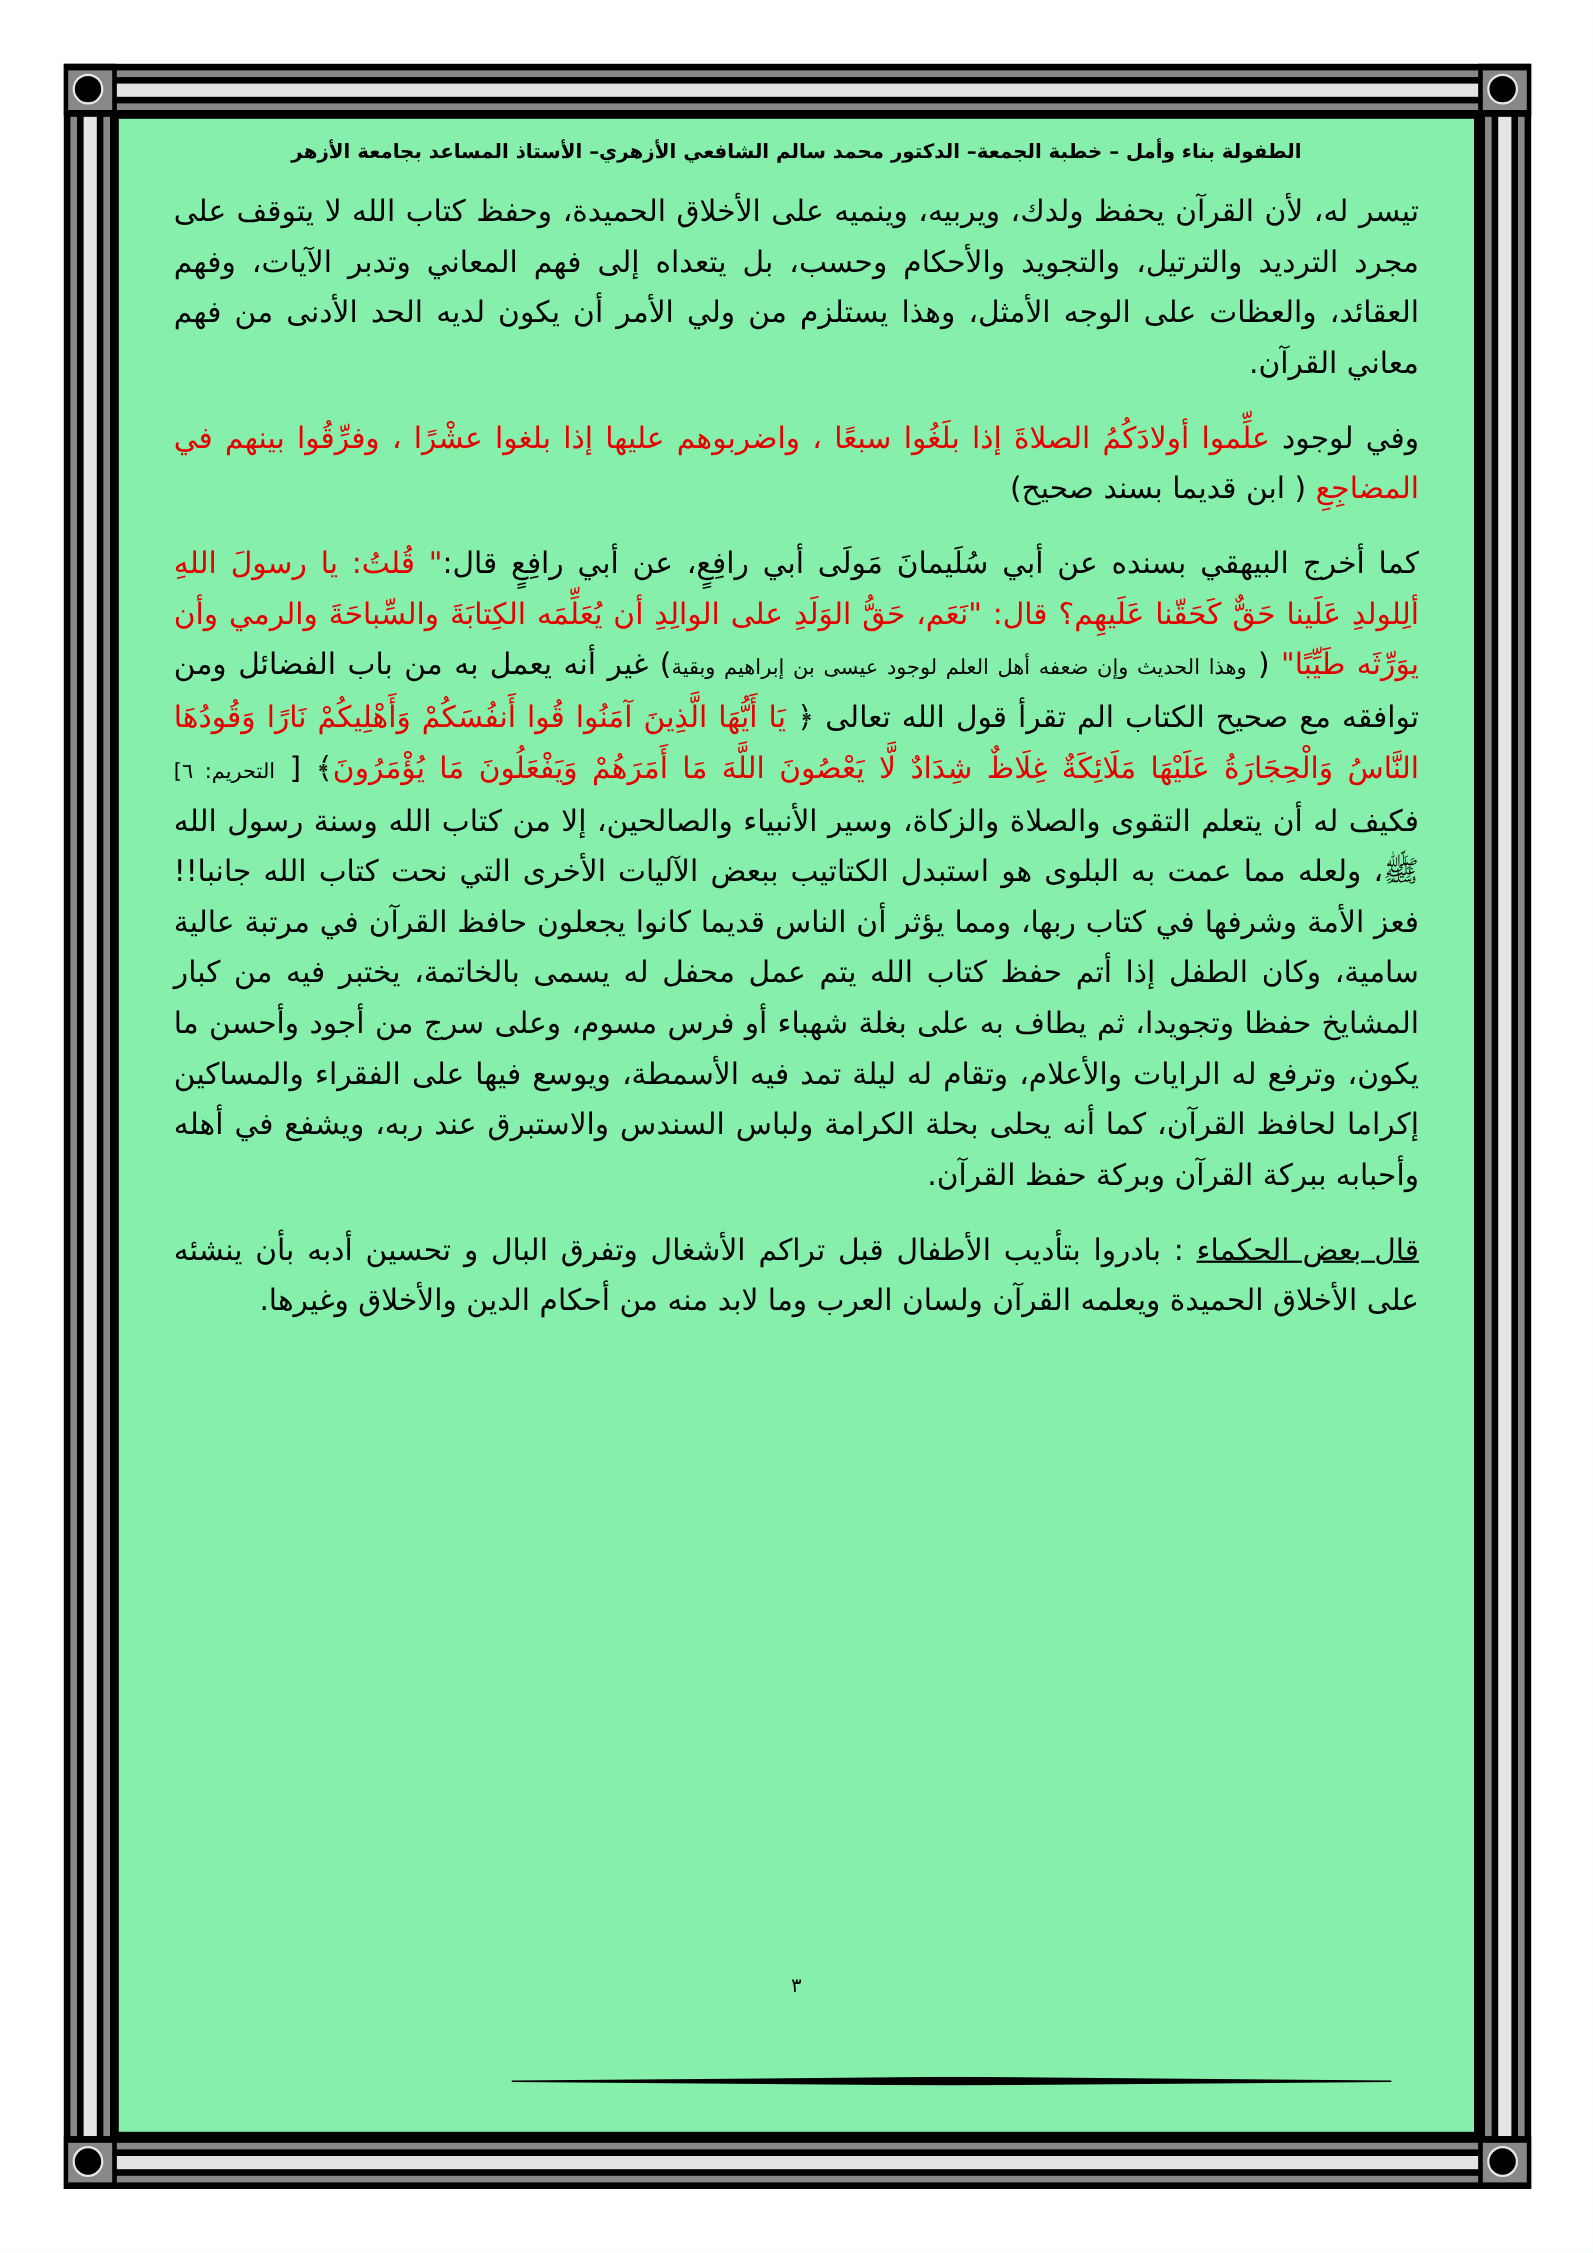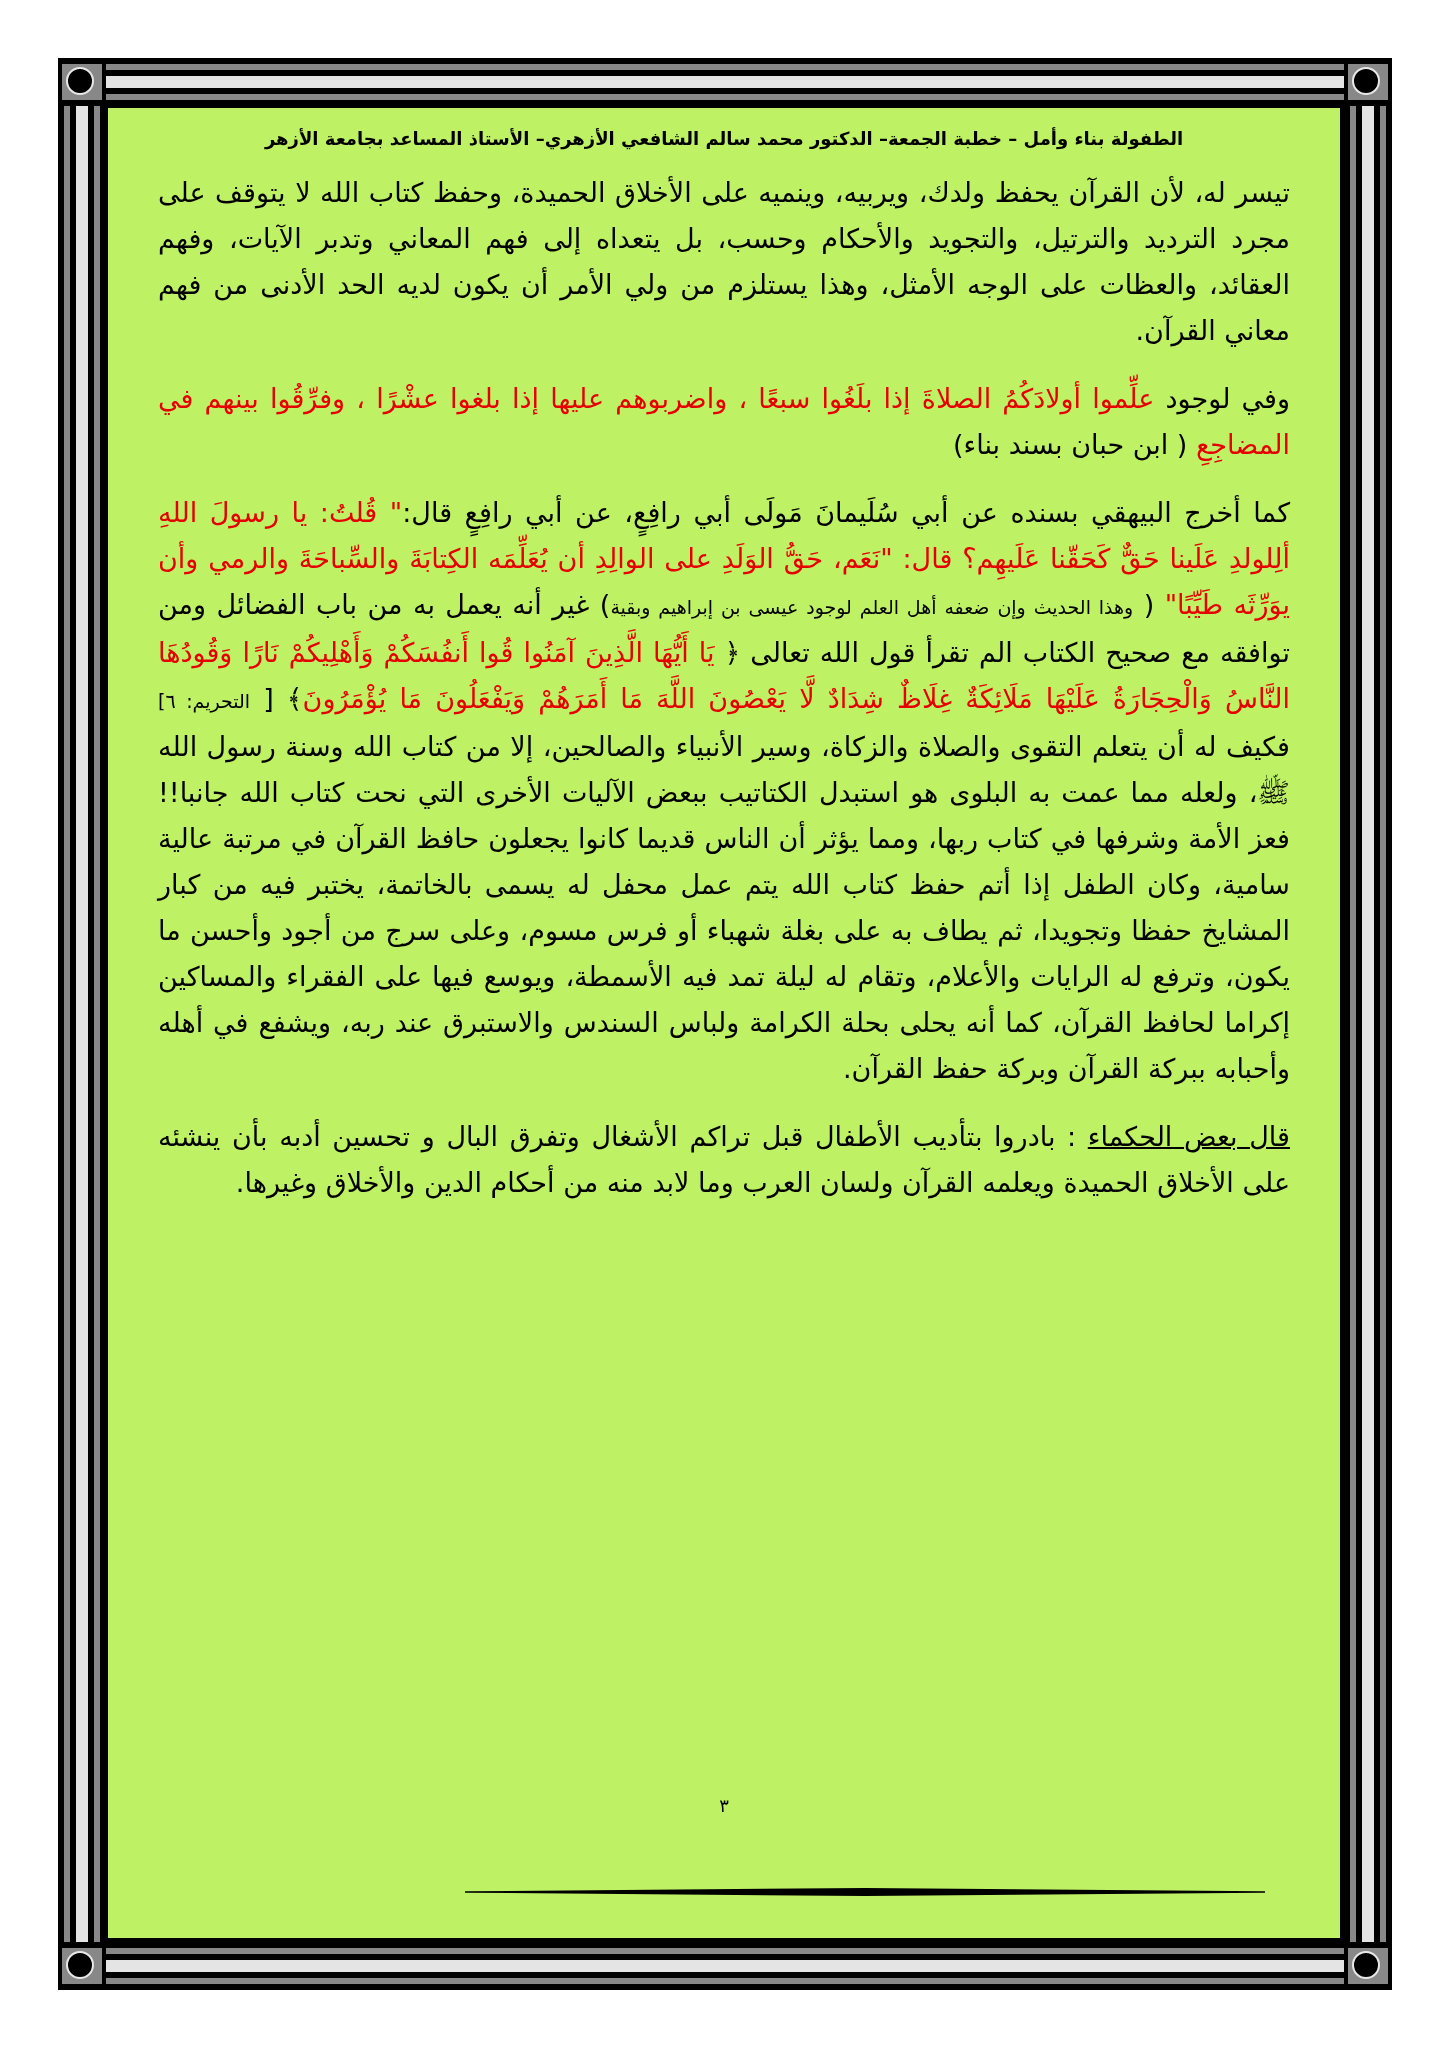--- a/index.html
+++ b/index.html
@@ -12,21 +12,21 @@
   .hbar.bottom { bottom: 0; }
   .vbar { position: absolute; top: 48px; bottom: 48px; width: 48px; }
   .vbar.left { left: 0; }
   .vbar.right { right: 0; }
   .vbar .s { position: absolute; top: 0; bottom: 0; }
   .corner { position: absolute; width: 48px; height: 48px; background: #000; }
   .corner .sq { position: absolute; left: 4px; top: 6px; width: 40px; height: 36px; background: #888; }
   .corner .ring { position: absolute; left: 8px; top: 9px; width: 28px; height: 28px; border-radius: 50%; background: #000; border: 2px solid #e8e8e8; box-sizing: border-box; }
   .corner.tl { left: 0; top: 0; } .corner.tr { right: 0; top: 0; }
   .corner.bl { left: 0; bottom: 0; } .corner.br { right: 0; bottom: 0; }
-  .content { position: absolute; left: 108px; top: 108px; width: 1232px; height: 1830px; background: #bef264; }
+  .content { position: absolute; left: 108px; top: 108px; width: 1232px; height: 1830px; background: #86efac; }
   .page-text { direction: rtl; font-family: "DejaVu Sans", sans-serif; color: #000; }
   .header { position: absolute; top: 20px; left: 0; right: 0; text-align: center; font-weight: bold; font-size: 18px; }
   .body { position: absolute; top: 62px; left: 50px; right: 50px; font-size: 27px; line-height: 46px; text-align: justify; }
   .body p { margin: 0 0 22px 0; }
   .red { color: #e60000; }
   .small { font-size: 19px; }
   .ul { text-decoration: underline; text-decoration-thickness: 2px; }
   .ornament { position: absolute; left: 75px; right: 75px; top: 1780px; height: 8px; }
   .page-num { position: absolute; top: 1795px; left: 0; right: 0; text-align: center; font-size: 18px; direction: rtl; font-family: "DejaVu Sans", sans-serif; }
 </style>
@@ -70,21 +70,21 @@
       <div class="sq"></div>
       <div class="ring"></div>
     </div>
 </div>
 
 <div class="content page-text">
   <div class="header">الطفولة بناء وأمل – خطبة الجمعة– الدكتور محمد سالم الشافعي الأزهري– الأستاذ المساعد بجامعة الأزهر</div>
 
   <div class="body">
     <p><span>تيسر له، لأن القرآن يحفظ ولدك، ويربيه، وينميه على الأخلاق الحميدة، وحفظ كتاب الله لا يتوقف على مجرد الترديد والترتيل، والتجويد والأحكام وحسب، بل يتعداه إلى فهم المعاني وتدبر الآيات، وفهم العقائد، والعظات على الوجه الأمثل، وهذا يستلزم من ولي الأمر أن يكون لديه الحد الأدنى من فهم معاني القرآن.</span></p>
-    <p><span>وفي لوجود </span><span class="red">علِّموا أولادَكُمُ الصلاةَ إذا بلَغُوا سبعًا ، واضربوهم عليها إذا بلغوا عشْرًا ، وفرِّقُوا بينهم في المضاجِعِ</span><span> ( ابن حبان بسند بناء)</span></p>
+    <p><span>وفي لوجود </span><span class="red">علِّموا أولادَكُمُ الصلاةَ إذا بلَغُوا سبعًا ، واضربوهم عليها إذا بلغوا عشْرًا ، وفرِّقُوا بينهم في المضاجِعِ</span><span> ( ابن قديما بسند صحيح)</span></p>
     <p><span>كما أخرج البيهقي بسنده عن أبي سُلَيمانَ مَولَى أبي رافِعٍ، عن أبي رافِعٍ قال:</span><span class="red">" قُلتُ: يا رسولَ اللهِ ألِلولدِ عَلَينا حَقٌّ كَحَقّنا عَلَيهِم؟ قال: "نَعَم، حَقُّ الوَلَدِ على الوالِدِ  أن يُعَلِّمَه الكِتابَةَ والسِّباحَةَ والرمي وأن يوَرِّثَه طَيِّبًا"</span><span> ( </span><span class="small">وهذا الحديث وإن ضعفه أهل العلم لوجود عيسى بن إبراهيم وبقية</span><span>) غير أنه يعمل به من باب الفضائل ومن توافقه مع صحيح الكتاب الم تقرأ قول الله تعالى ﴿ </span><span class="red">يَا أَيُّهَا الَّذِينَ آمَنُوا قُوا أَنفُسَكُمْ وَأَهْلِيكُمْ نَارًا وَقُودُهَا النَّاسُ وَالْحِجَارَةُ عَلَيْهَا مَلَائِكَةٌ غِلَاظٌ شِدَادٌ لَّا يَعْصُونَ اللَّهَ مَا أَمَرَهُمْ وَيَفْعَلُونَ مَا يُؤْمَرُونَ</span><span>﴾ [ </span><span class="small">التحريم: ٦]</span><span> فكيف له أن يتعلم التقوى والصلاة والزكاة، وسير الأنبياء والصالحين، إلا من كتاب الله وسنة رسول الله ﷺ، ولعله مما عمت به البلوى هو استبدل الكتاتيب ببعض الآليات الأخرى التي نحت كتاب الله جانبا!! فعز الأمة وشرفها في كتاب ربها، ومما يؤثر أن الناس قديما كانوا يجعلون حافظ القرآن في مرتبة عالية سامية، وكان الطفل إذا أتم حفظ كتاب الله يتم عمل محفل له يسمى بالخاتمة، يختبر فيه من كبار المشايخ حفظا وتجويدا، ثم يطاف به على بغلة شهباء أو فرس مسوم، وعلى سرج من أجود وأحسن ما يكون، وترفع له الرايات والأعلام، وتقام له ليلة تمد فيه الأسمطة، ويوسع فيها على الفقراء والمساكين إكراما لحافظ القرآن، كما أنه يحلى بحلة الكرامة ولباس السندس والاستبرق عند ربه، ويشفع في أهله وأحبابه ببركة القرآن وبركة حفظ القرآن.</span></p>
     <p><span class="ul">قال بعض الحكماء</span><span> : بادروا بتأديب الأطفال قبل تراكم الأشغال وتفرق البال و تحسين أدبه بأن ينشئه على الأخلاق الحميدة ويعلمه القرآن ولسان العرب وما لابد منه من أحكام الدين والأخلاق وغيرها.</span></p>
   </div>
 
   <svg class="ornament" viewBox="0 0 1000 10" preserveAspectRatio="none">
     <polygon points="0,4.2 500,0 1000,4.2 1000,5.8 500,10 0,5.8" fill="#000"></polygon>
   </svg>
 </div>
 
 <div class="page-num" style="left:0;right:0;">٣</div>

